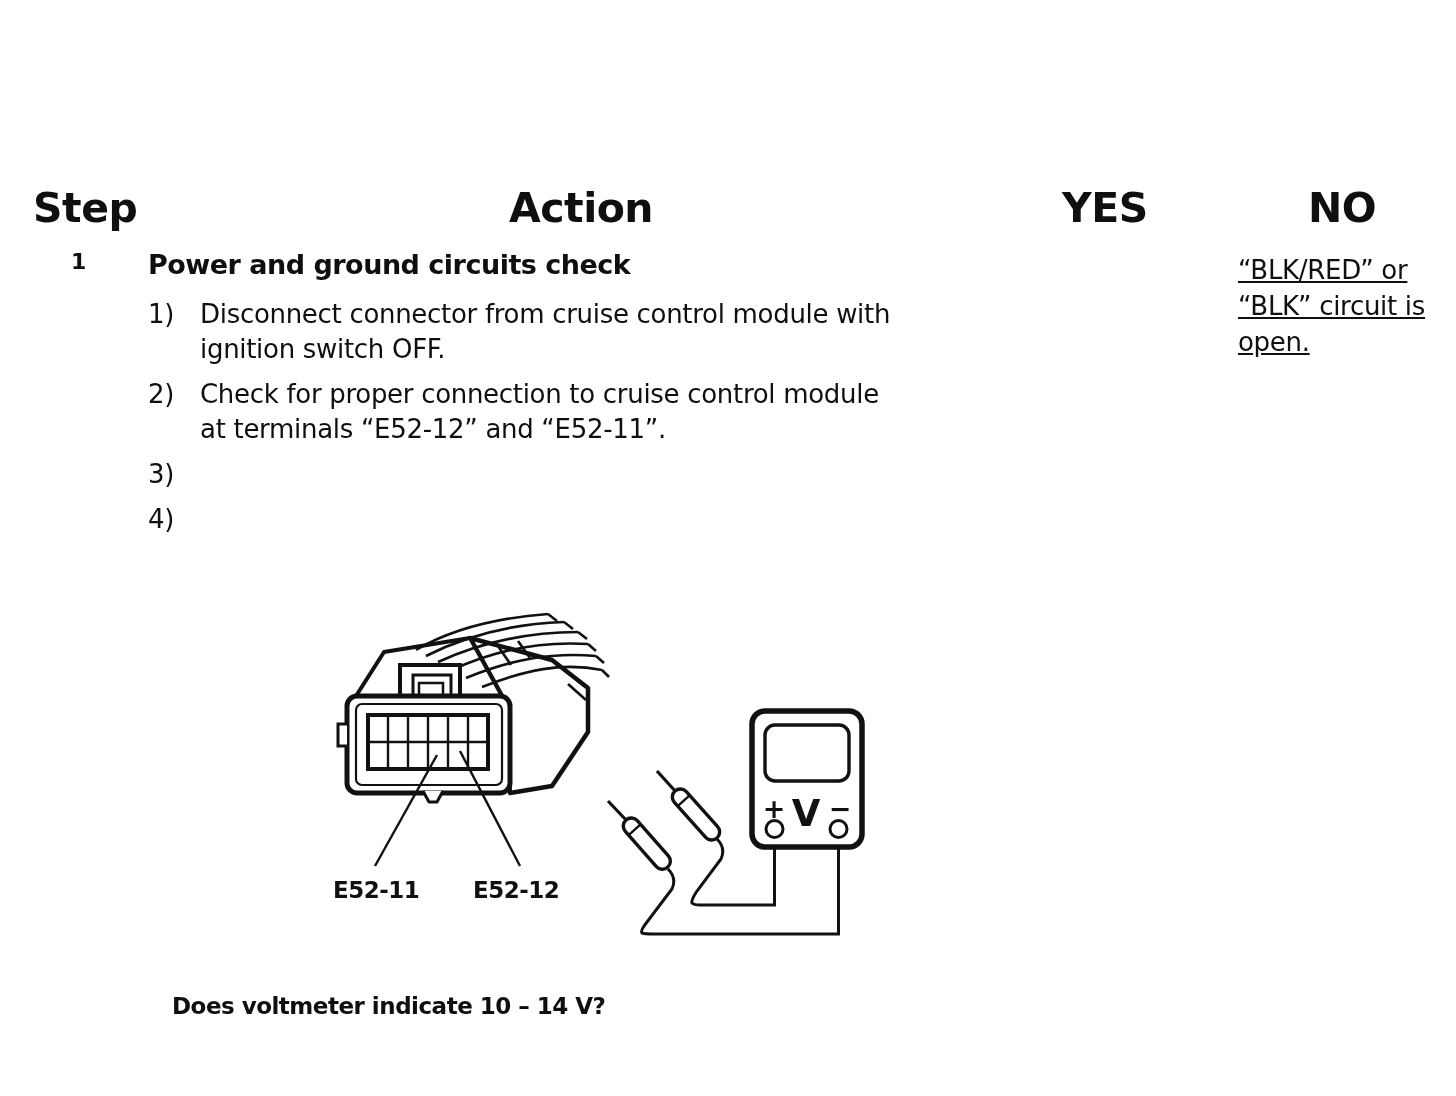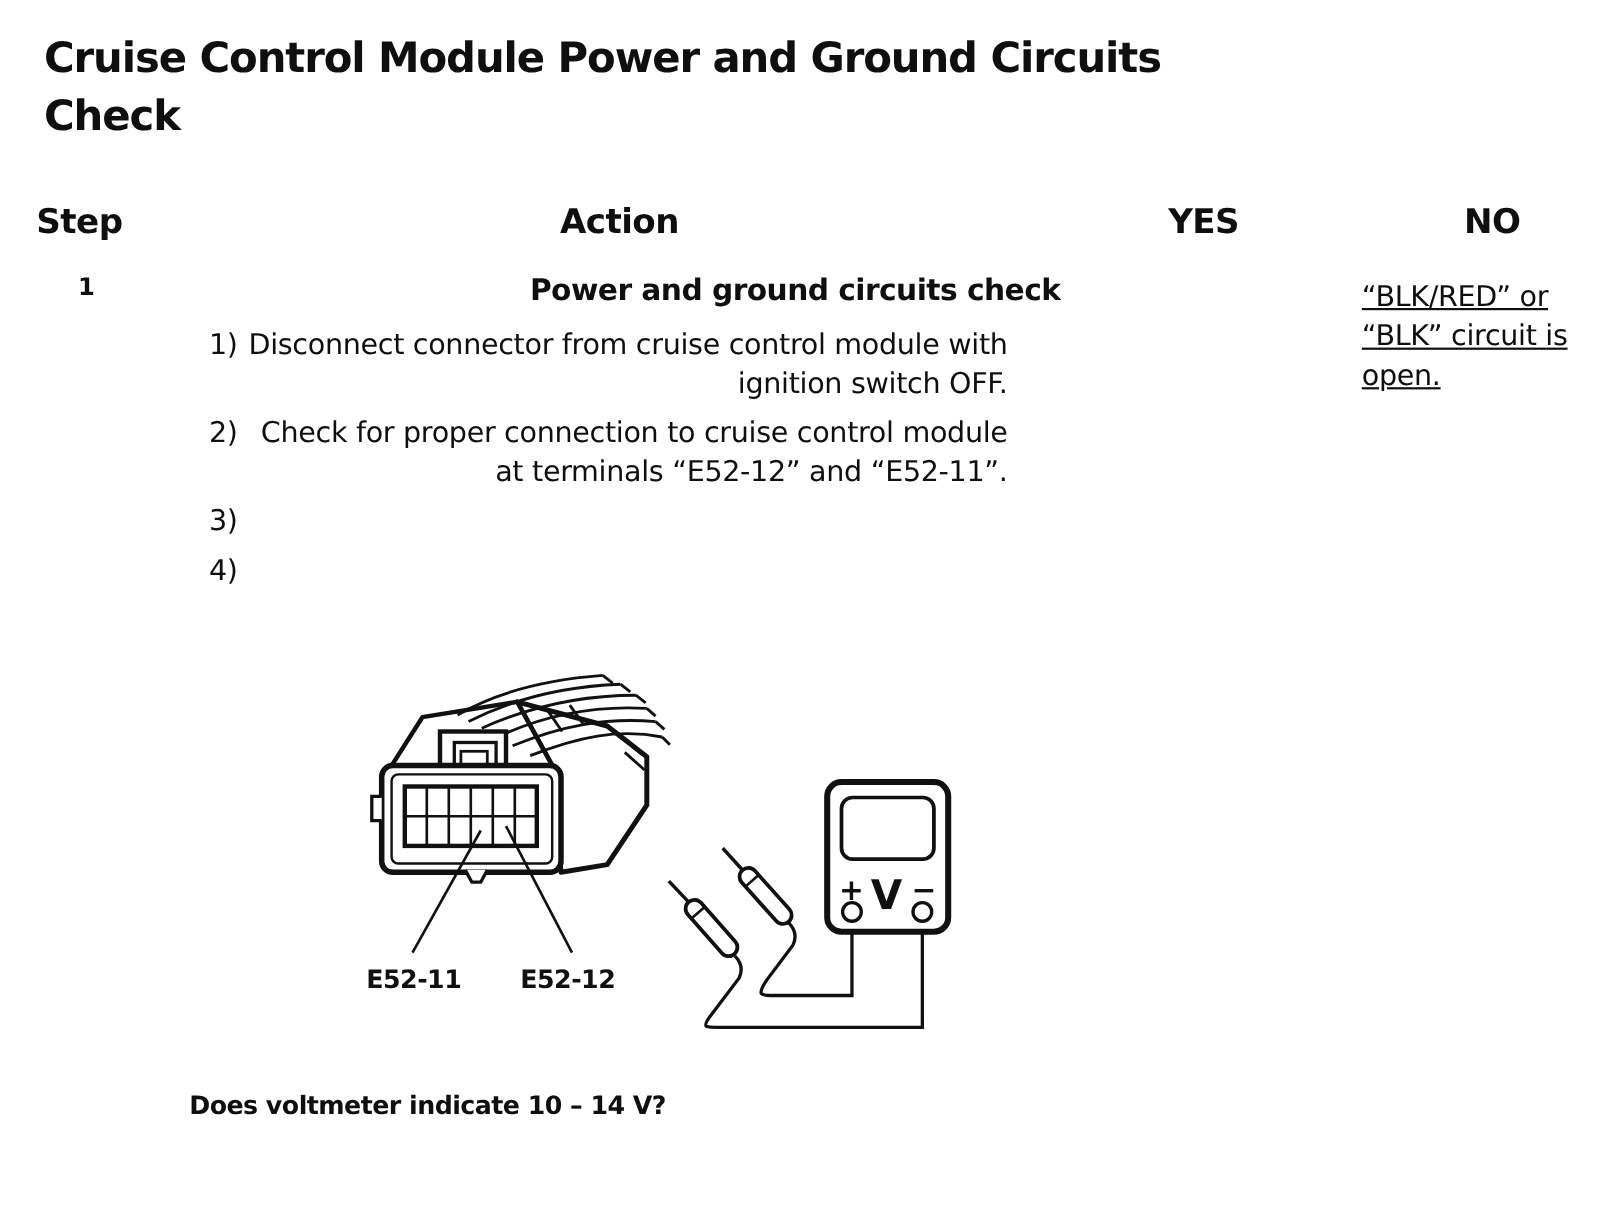--- a/index.html
+++ b/index.html
@@ -18,39 +18,38 @@
     margin: 0;
     font-size: 38px;
     font-weight: bold;
     line-height: 53px;
     letter-spacing: -1px;
     color: #0f0f0f;
   }
   .col-header {
     position: absolute;
     top: 184px;
-    font-size: 31px;
+    font-size: 41px;
     font-weight: bold;
     letter-spacing: -0.5px;
   }
   .hdr-step   { left: 33px; }
   .hdr-action { left: 509px; }
   .hdr-yes    { left: 1062px; }
-  .hdr-no     { left: 1308px; margin-left: 23px; }
+  .hdr-no     { left: 1308px; }
   .step-num {
     position: absolute;
     left: 71px; top: 249px;
     font-size: 22px;
     font-weight: bold;
   }
   .action-cell {
     position: absolute;
-    left: 164px; top: 249px;
+    left: 148px; top: 249px;
     width: 800px;
-    text-align: right;
   }
   .action-title {
     font-size: 27px;
     font-weight: bold;
     letter-spacing: -0.5px;
     margin-bottom: 17px;
   }
   .action-item {
     display: flex;
     margin-bottom: 10px;
@@ -82,24 +81,20 @@
   }
   svg .ink   { stroke: #111111; fill: none; }
   svg .white { fill: #ffffff; stroke: #111111; }
   svg text   { fill: #111111; font-family: "DejaVu Sans", "Liberation Sans", sans-serif; }
 </style>
 </head>
 <body>
 
 <div class="page">
 
-  <h1 class="title">
-    <span>Cruise Control Module Power and Ground Circuits</span><br>
-    <span>Check</span>
-  </h1>
 
   <div class="col-header hdr-step">Step</div>
   <div class="col-header hdr-action">Action</div>
   <div class="col-header hdr-yes">YES</div>
   <div class="col-header hdr-no">NO</div>
 
   <div class="step-num">1</div>
 
   <div class="action-cell">
     <div class="action-title">Power and ground circuits check</div>

